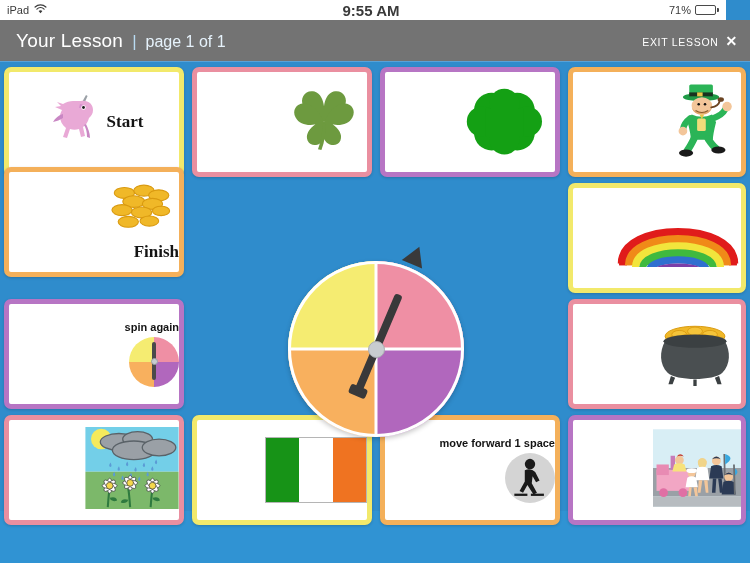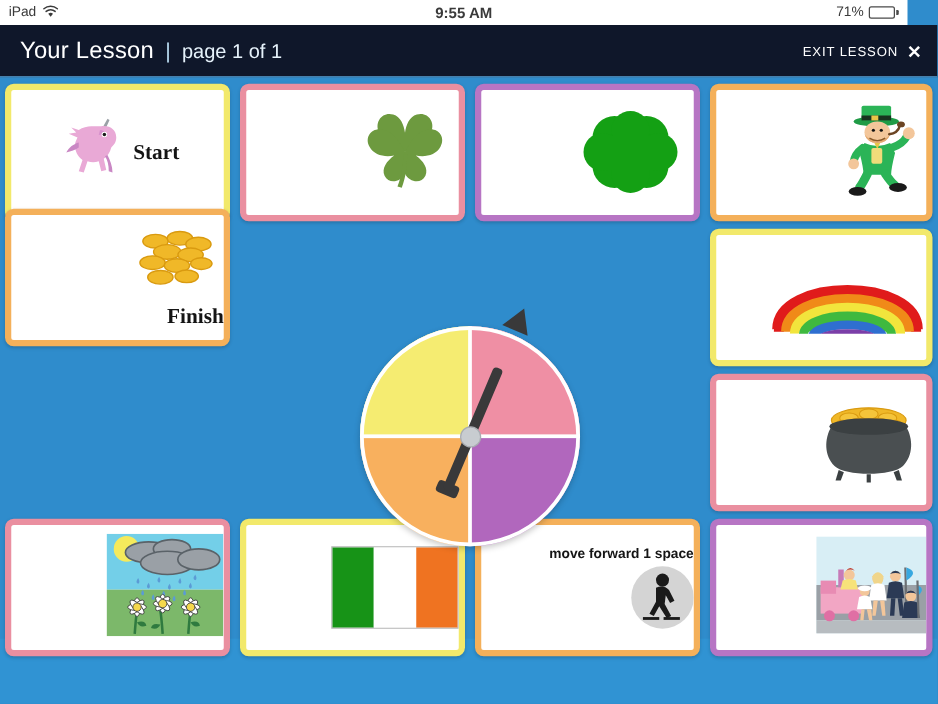--- a/index.html
+++ b/index.html
@@ -12,21 +12,21 @@
 
   
   #status-bar {
     height: 20px; width: 726px;
     background: #ffffff;
     display: flex; align-items: center;
     position: relative;
     font-size: 11px; color: #3a3a3a;
   }
   #status-left { position: absolute; left: 7px; display: flex; align-items: center; gap: 5px; }
-  #status-center { position: absolute; left: 16px; right: 0; text-align: center; font-weight: bold; font-size: 12px; }
+  #status-center { position: absolute; left: 16px; right: 0; text-align: center; font-weight: bold; font-size: 15px; }
   #status-right { position: absolute; right: 7px; display: flex; align-items: center; gap: 4px; }
   .wifi-icon { display: inline-block; }
   .batt-wrap { display: flex; align-items: center; }
   .batt-body {
     width: 21px; height: 10px; border: 1px solid #4a4a4a;
     border-radius: 2px; padding: 1px; display: inline-block;
   }
   .batt-fill { height: 100%; width: 71%; background: #3a3a3a; border-radius: 1px; }
   .batt-cap { width: 2px; height: 4px; background: #4a4a4a; border-radius: 0 1px 1px 0; margin-left: 1px; }
 
@@ -181,21 +181,21 @@
   <div id="status-center">9:55 AM</div>
   <div id="status-right">
     <span>71%</span>
     <span class="batt-wrap">
       <span class="batt-body"><span class="batt-fill"></span></span>
       <span class="batt-cap"></span>
     </span>
   </div>
 </div>
 
-<div id="app-header" style="background: #0f172a;">
+<div id="app-header" style="background: #737373;">
   <div id="header-title-wrap">
     <span id="lesson-title">Your Lesson</span>
     <span id="title-sep">|</span>
     <span id="page-indicator">page 1 of 1</span>
   </div>
   <div id="exit-lesson">
     <span>EXIT LESSON</span>
     <span id="exit-x">✕</span>
   </div>
 </div>
@@ -327,20 +327,33 @@
           <path d="M14 68 C14 28 126 28 126 68" stroke="#f08a18"></path>
           <path d="M22 70 C22 38 118 38 118 70" stroke="#f2e53c"></path>
           <path d="M30 72 C30 48 110 48 110 72" stroke="#3fb93f"></path>
           <path d="M38 74 C38 58 102 58 102 74" stroke="#2f6fd0"></path>
           <path d="M46 76 C46 68 94 68 94 76" stroke="#7b3fa8"></path>
         </g>
       </svg>
     </span>
   </div>
 
+  <div class="card" style="left:4px; top:237px; width:180px; height:110px; border-color:#b775c4;">
+    <span class="card-label">spin again</span>
+    <div class="mini-spinner">
+      <div class="wheel" style="box-shadow:none;">
+        <div class="quad q-tl" style="background:#f5ec71;"></div>
+        <div class="quad q-tr" style="background:#ef8fa4;"></div>
+        <div class="quad q-bl" style="background:#f8b05e;"></div>
+        <div class="quad q-br" style="background:#b167bd;"></div>
+      </div>
+      <div class="mini-needle" style="transform:rotate(0deg);"></div>
+      <div class="mini-hub"></div>
+    </div>
+  </div>
 
   <div class="card" style="left:568px; top:237px; width:178px; height:110px; border-color:#ea8fa0;">
     <span class="art">
       <svg width="92" height="78" viewBox="0 0 110 94" aria-hidden="true">
         <g>
           <ellipse cx="55" cy="28" rx="36" ry="12" fill="#f0b828" stroke="#d99a10" stroke-width="1.2"></ellipse>
           <g fill="#f5c43a" stroke="#d99a10" stroke-width="1">
             <ellipse cx="36" cy="26" rx="9" ry="5"></ellipse>
             <ellipse cx="55" cy="22" rx="9" ry="5"></ellipse>
             <ellipse cx="73" cy="26" rx="9" ry="5"></ellipse>

